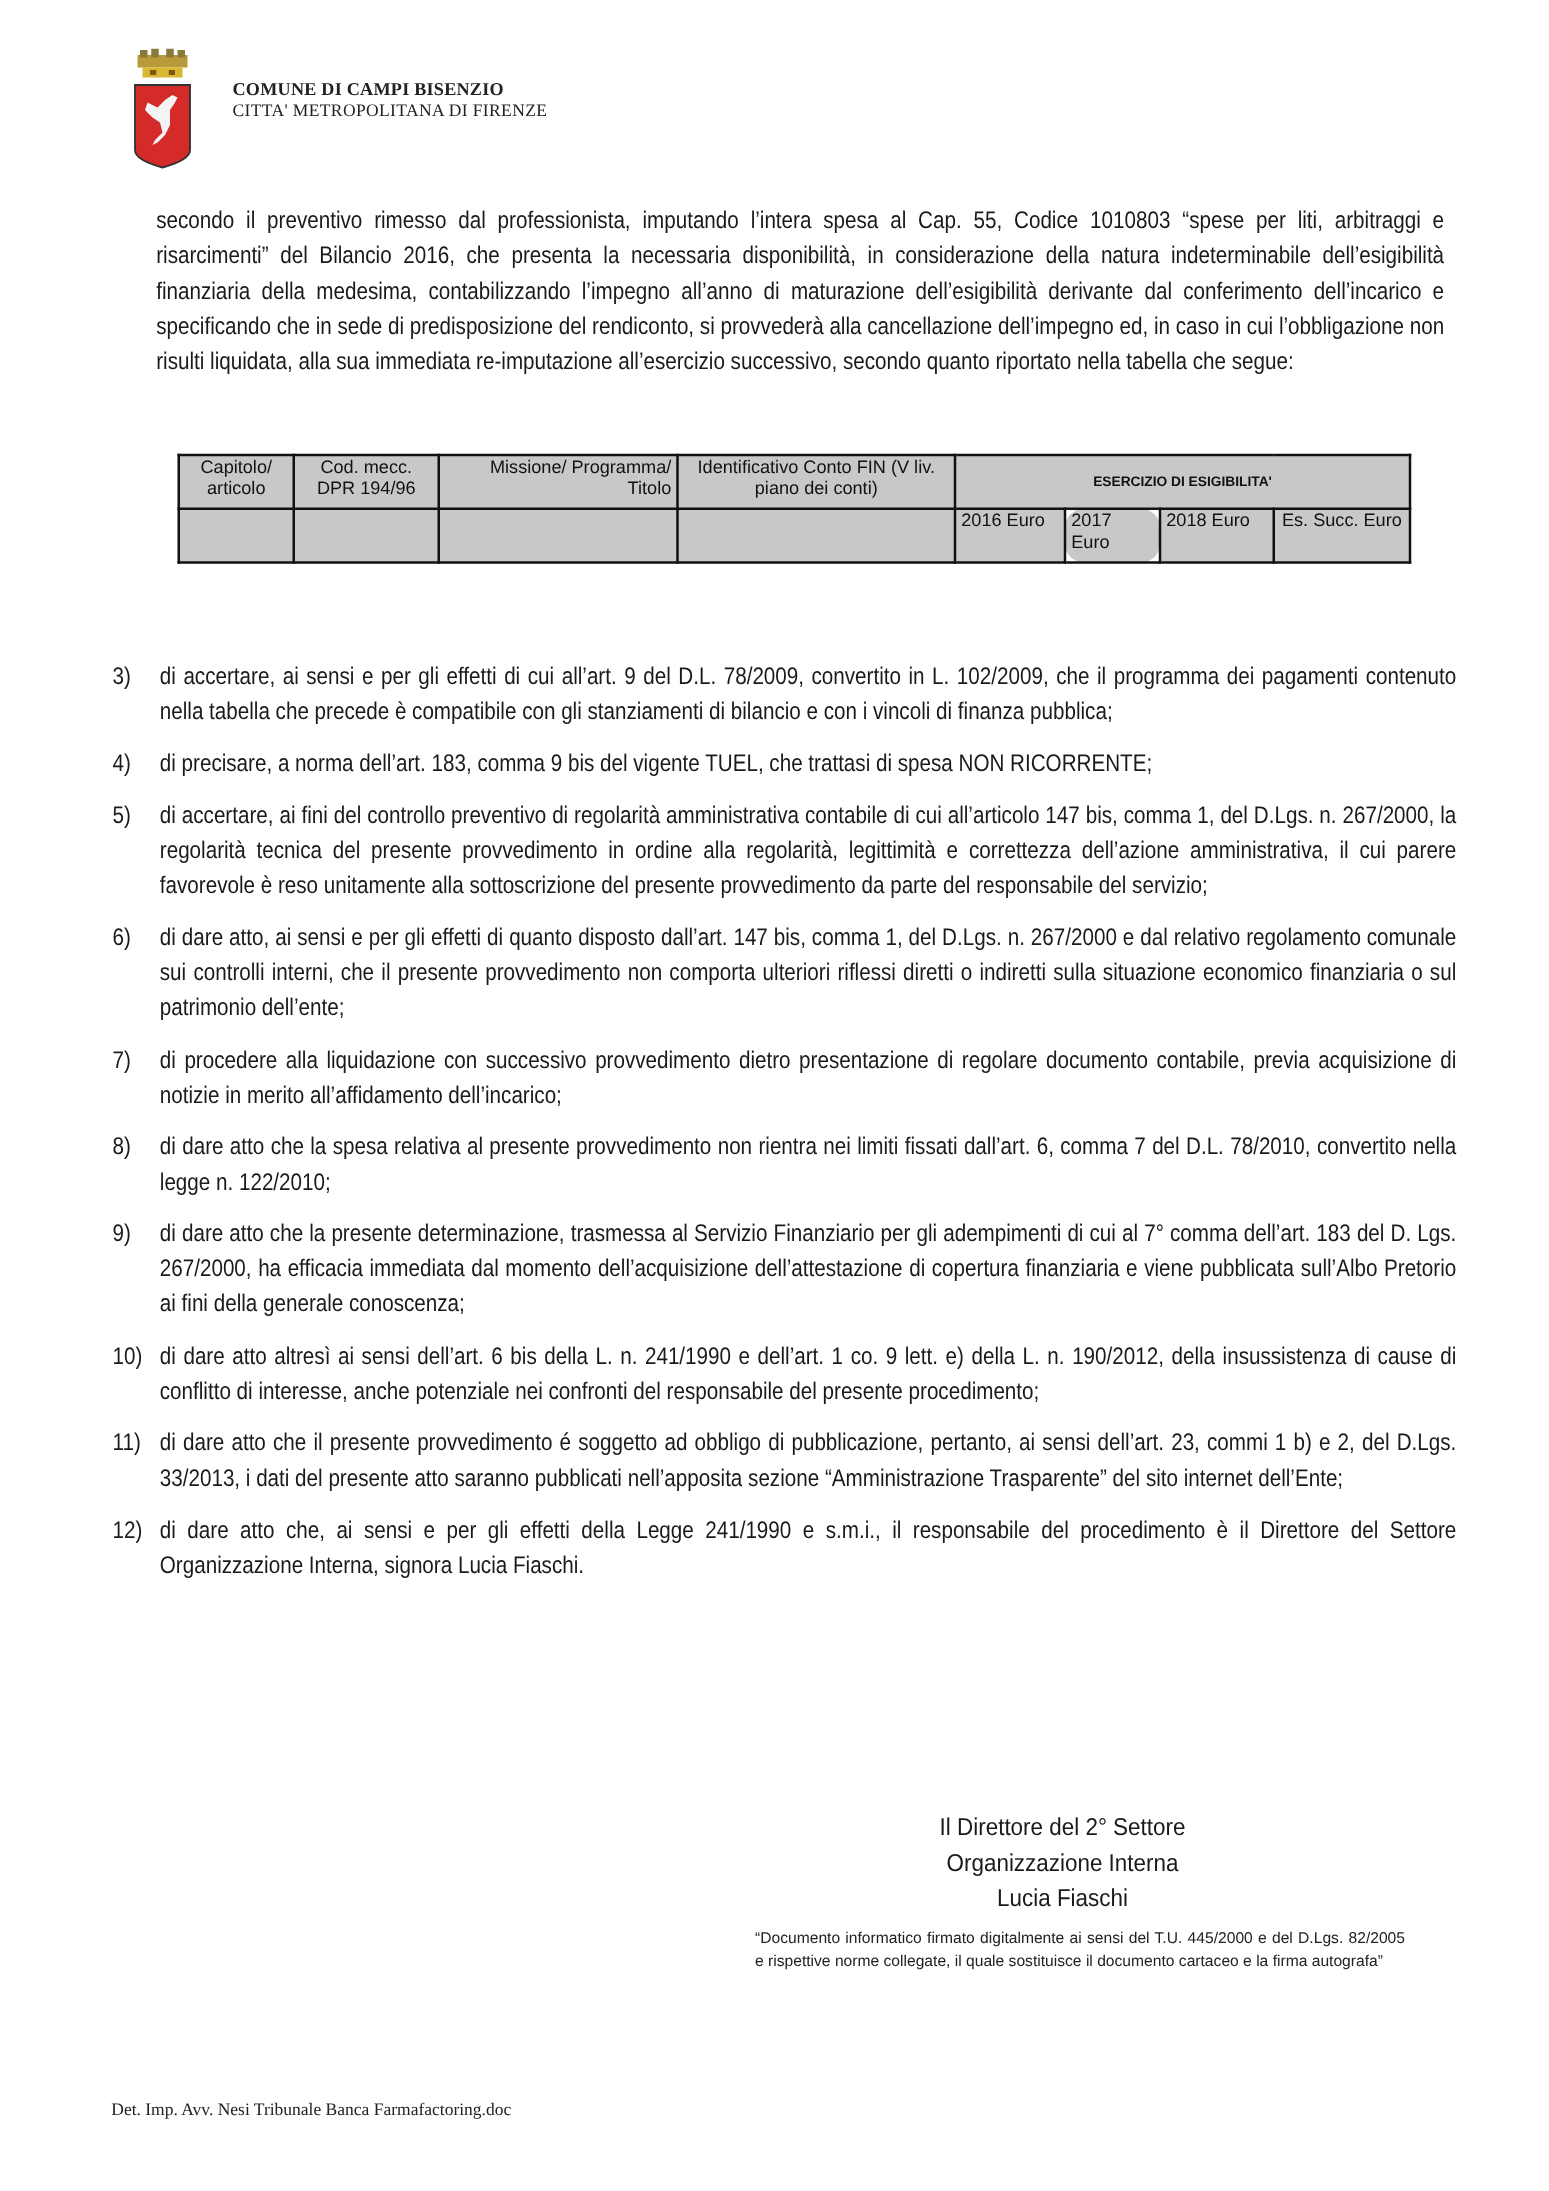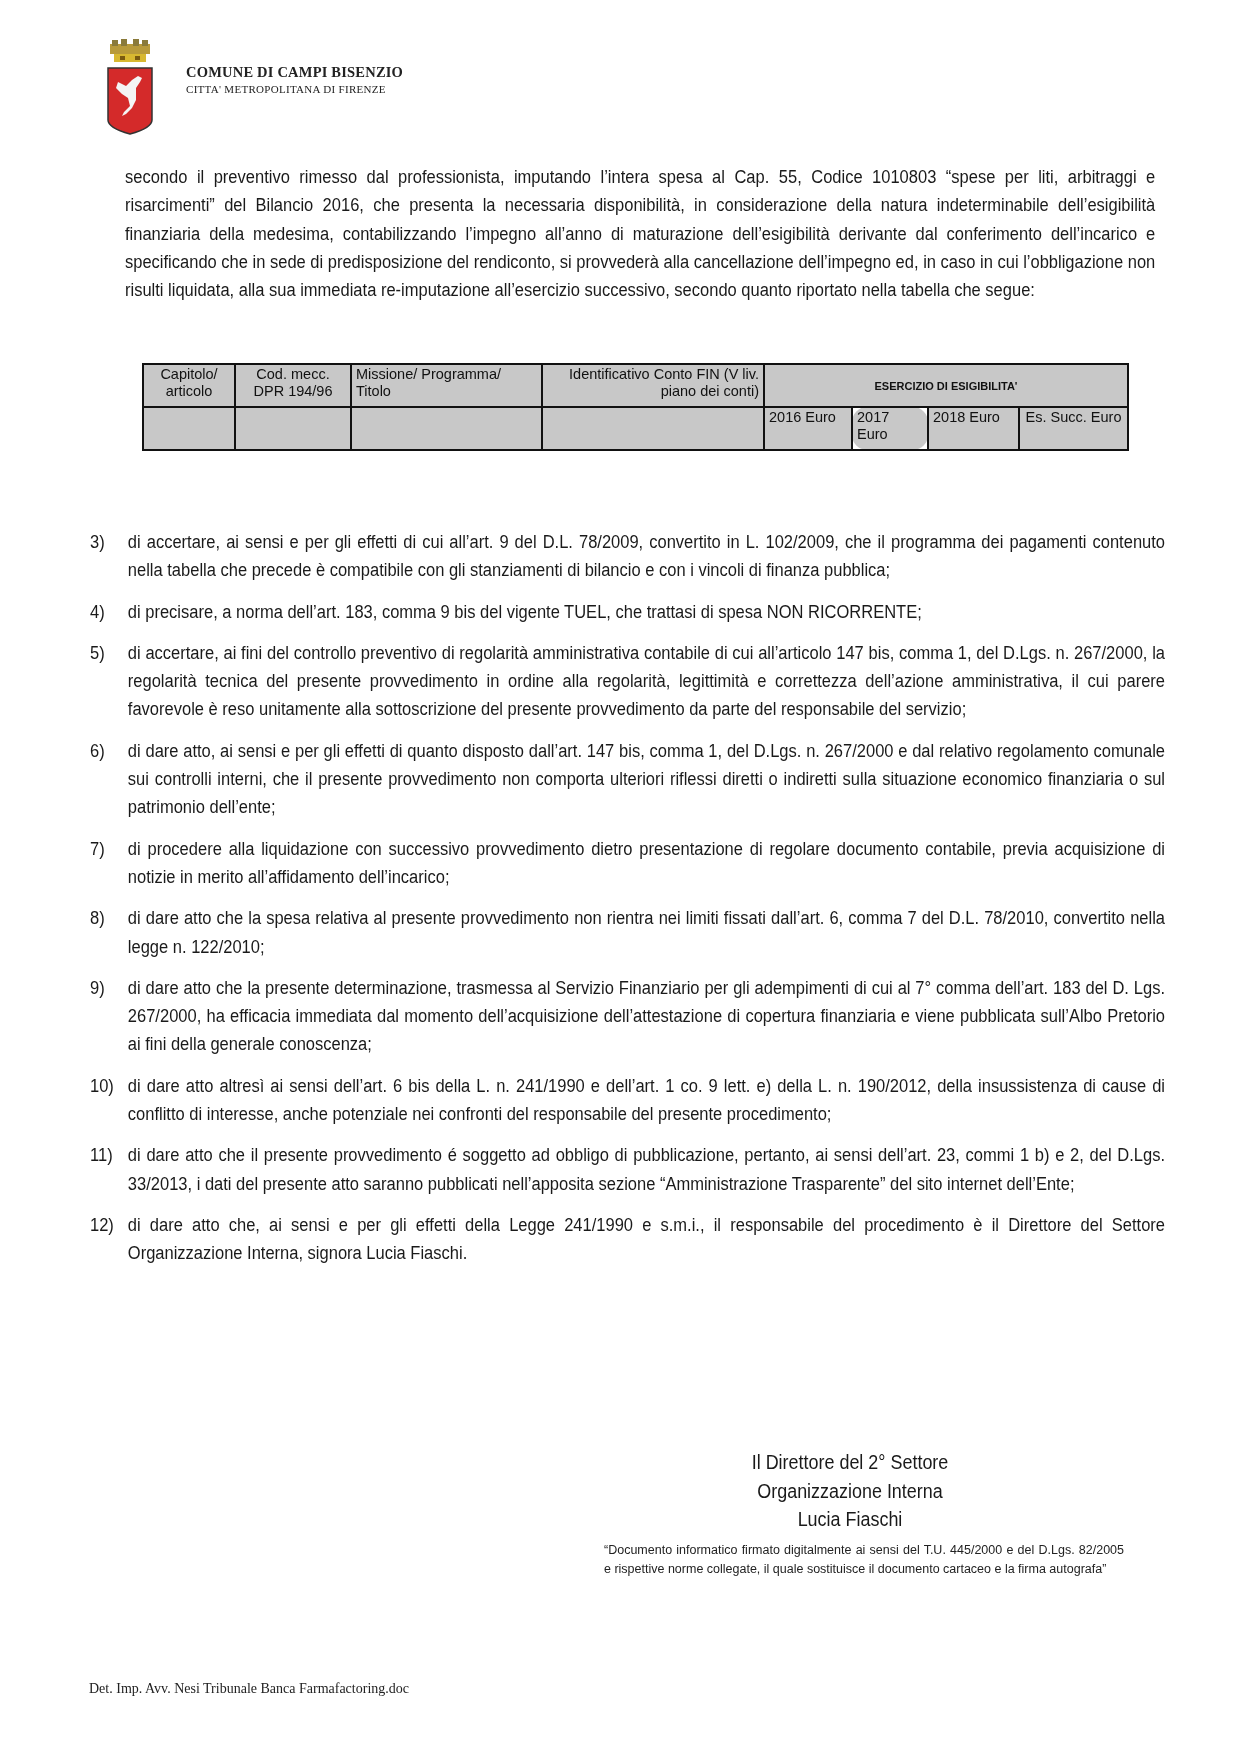--- a/index.html
+++ b/index.html
@@ -3,34 +3,34 @@
 <meta charset="utf-8">
 <style>
   html, body { margin: 0; padding: 0; background: #ffffff; }
   body { width: 1239px; height: 1753px; position: relative; overflow: hidden; color: #111; }
   .page { position: absolute; left: 0; top: 0; width: 1239px; height: 1753px; background: #fff; }
 
   
   .crest { position: absolute; left: 106px; top: 38px; width: 48px; height: 98px; }
   .org { position: absolute; left: 186px; top: 64px; font-family: "Liberation Serif", serif; color: #222; }
   .org-name { font-size: 14.5px; font-weight: bold; letter-spacing: 0.2px; line-height: 17px; }
-  .org-sub { font-size: 11px; line-height: 17px; letter-spacing: 0.3px; }
+  .org-sub { font-size: 14px; line-height: 17px; letter-spacing: 0.3px; }
 
   
   .body { position: absolute; left: 125px; width: 1030px; font-family: "Liberation Sans", sans-serif; font-size: 19.2px; line-height: 28.3px; color: #1a1a1a; text-align: justify; transform: scaleX(0.86); transform-origin: left top; }
   .intro { top: 163px; width: 1198px; }
 
   
   .tbl { position: absolute; left: 142px; top: 363px; border-collapse: collapse; font-family: "Liberation Sans", sans-serif; font-size: 14.5px; color: #111; }
   .tbl td { border: 2px solid #111; padding: 0 4px; vertical-align: top; }
   .tbl .hdr td { background: #c8c8c8; }
   .tbl .c1 { width: 82px; text-align: center; }
   .tbl .c2 { width: 106px; text-align: center; }
-  .tbl .c3 { width: 181px; text-align: left; }
-  .tbl .c4 { width: 212px; text-align: right; }
+  .tbl .c3 { width: 181px; text-align: right; }
+  .tbl .c4 { width: 212px; text-align: center; }
   .tbl .c5 { width: 78px; text-align: left; }
   .tbl .c6 { width: 66px; text-align: left; border-radius: 15px; }
   .tbl .c7 { width: 81px; text-align: left; }
   .tbl .c8 { width: 99px; text-align: center; }
   .tbl .row-h1 td { height: 40px; line-height: 17px; padding-top: 1px; }
   .tbl .row-h2 td { height: 40px; line-height: 17px; padding-top: 1px; }
   .tbl .row-d td { height: 44px; vertical-align: middle; text-align: center; }
   .tbl .esig { text-align: center; vertical-align: middle; font-weight: bold; font-size: 11px; }
   .b { font-weight: normal; }
 

